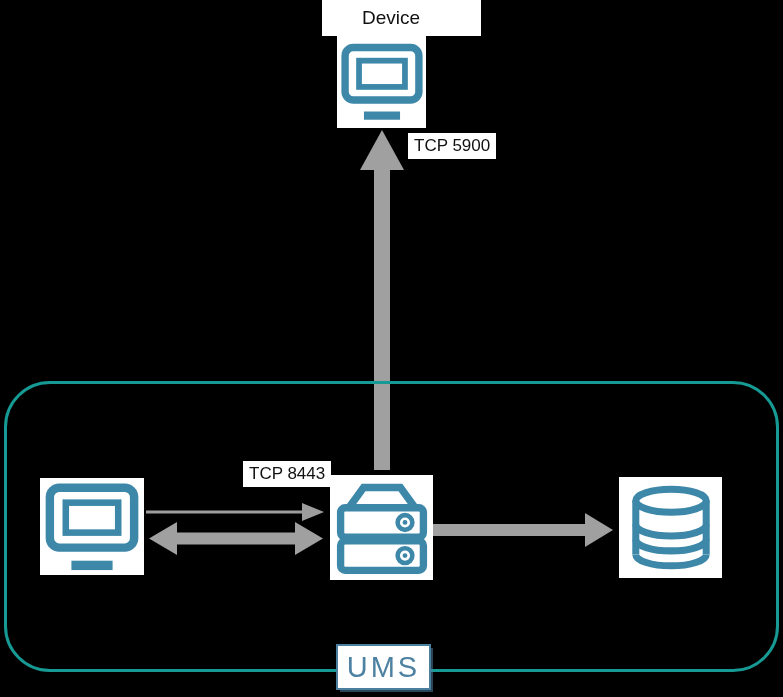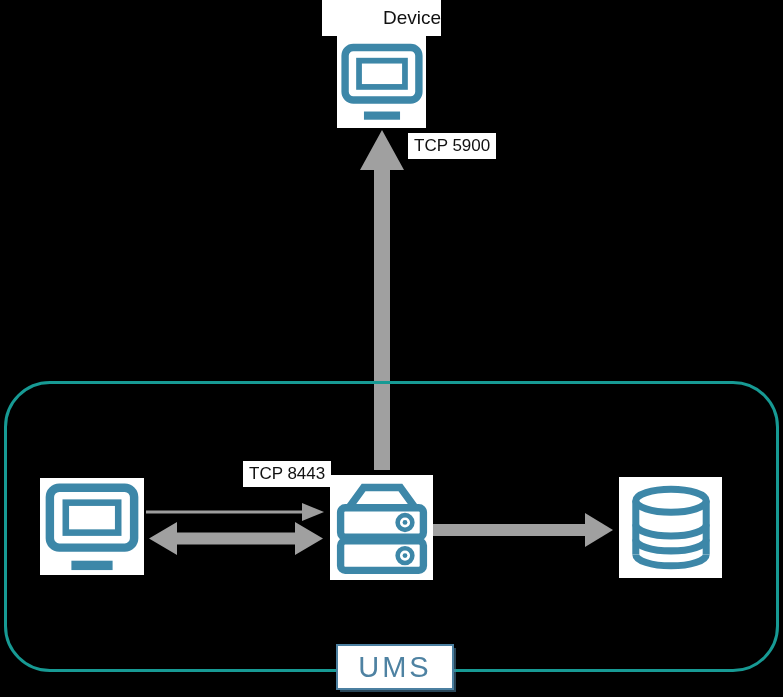--- a/index.html
+++ b/index.html
@@ -24,21 +24,21 @@
     background:var(--label-bg);
     display:flex;align-items:center;justify-content:center;
   }
   .node-box svg{display:block;color:var(--icon-teal);}
   .edge-label{
     background:var(--label-bg);color:var(--label-text);
     font-size:17px;line-height:1.2;padding:3px 6px;white-space:nowrap;
   }
   .device-label{
     background:var(--label-bg);color:var(--label-text);
-    font-size:19px;text-align:right;line-height:36px;
+    font-size:19px;text-align:left;line-height:36px;padding-left:40px;
   }
   .ums-frame{
     border:3px solid var(--container-border);
     border-radius:46px;background:transparent;box-sizing:border-box;
   }
   .ums-tag{
     background:var(--label-bg);
     border:2px solid var(--ums-border);
     box-shadow:3px 3px 0 -1px rgba(75,127,160,0.55);
     display:flex;align-items:center;justify-content:center;
@@ -121,15 +121,15 @@
     <svg width="88" height="92" viewBox="0 0 100 100">
       <ellipse cx="50" cy="19" rx="40" ry="13" fill="none" stroke="currentColor" stroke-width="8"></ellipse>
       <path d="M10 19 L10 80" fill="none" stroke="currentColor" stroke-width="8"></path>
       <path d="M90 19 L90 80" fill="none" stroke="currentColor" stroke-width="8"></path>
       <path d="M10 46 A40 13 0 0 0 90 46" fill="none" stroke="currentColor" stroke-width="8"></path>
       <path d="M10 63 A40 13 0 0 0 90 63" fill="none" stroke="currentColor" stroke-width="8"></path>
       <path d="M10 80 A40 13 0 0 0 90 80" fill="none" stroke="currentColor" stroke-width="8"></path>
     </svg>
   </div>
 
-  <div class="abs ums-tag" style="left:336px;top:644px;width:118px;height:46px;">UMS</div>
+  <div class="abs ums-tag" style="left:336px;top:644px;width:95px;height:46px;">UMS</div>
 
 </div>
 
 </body></html>

